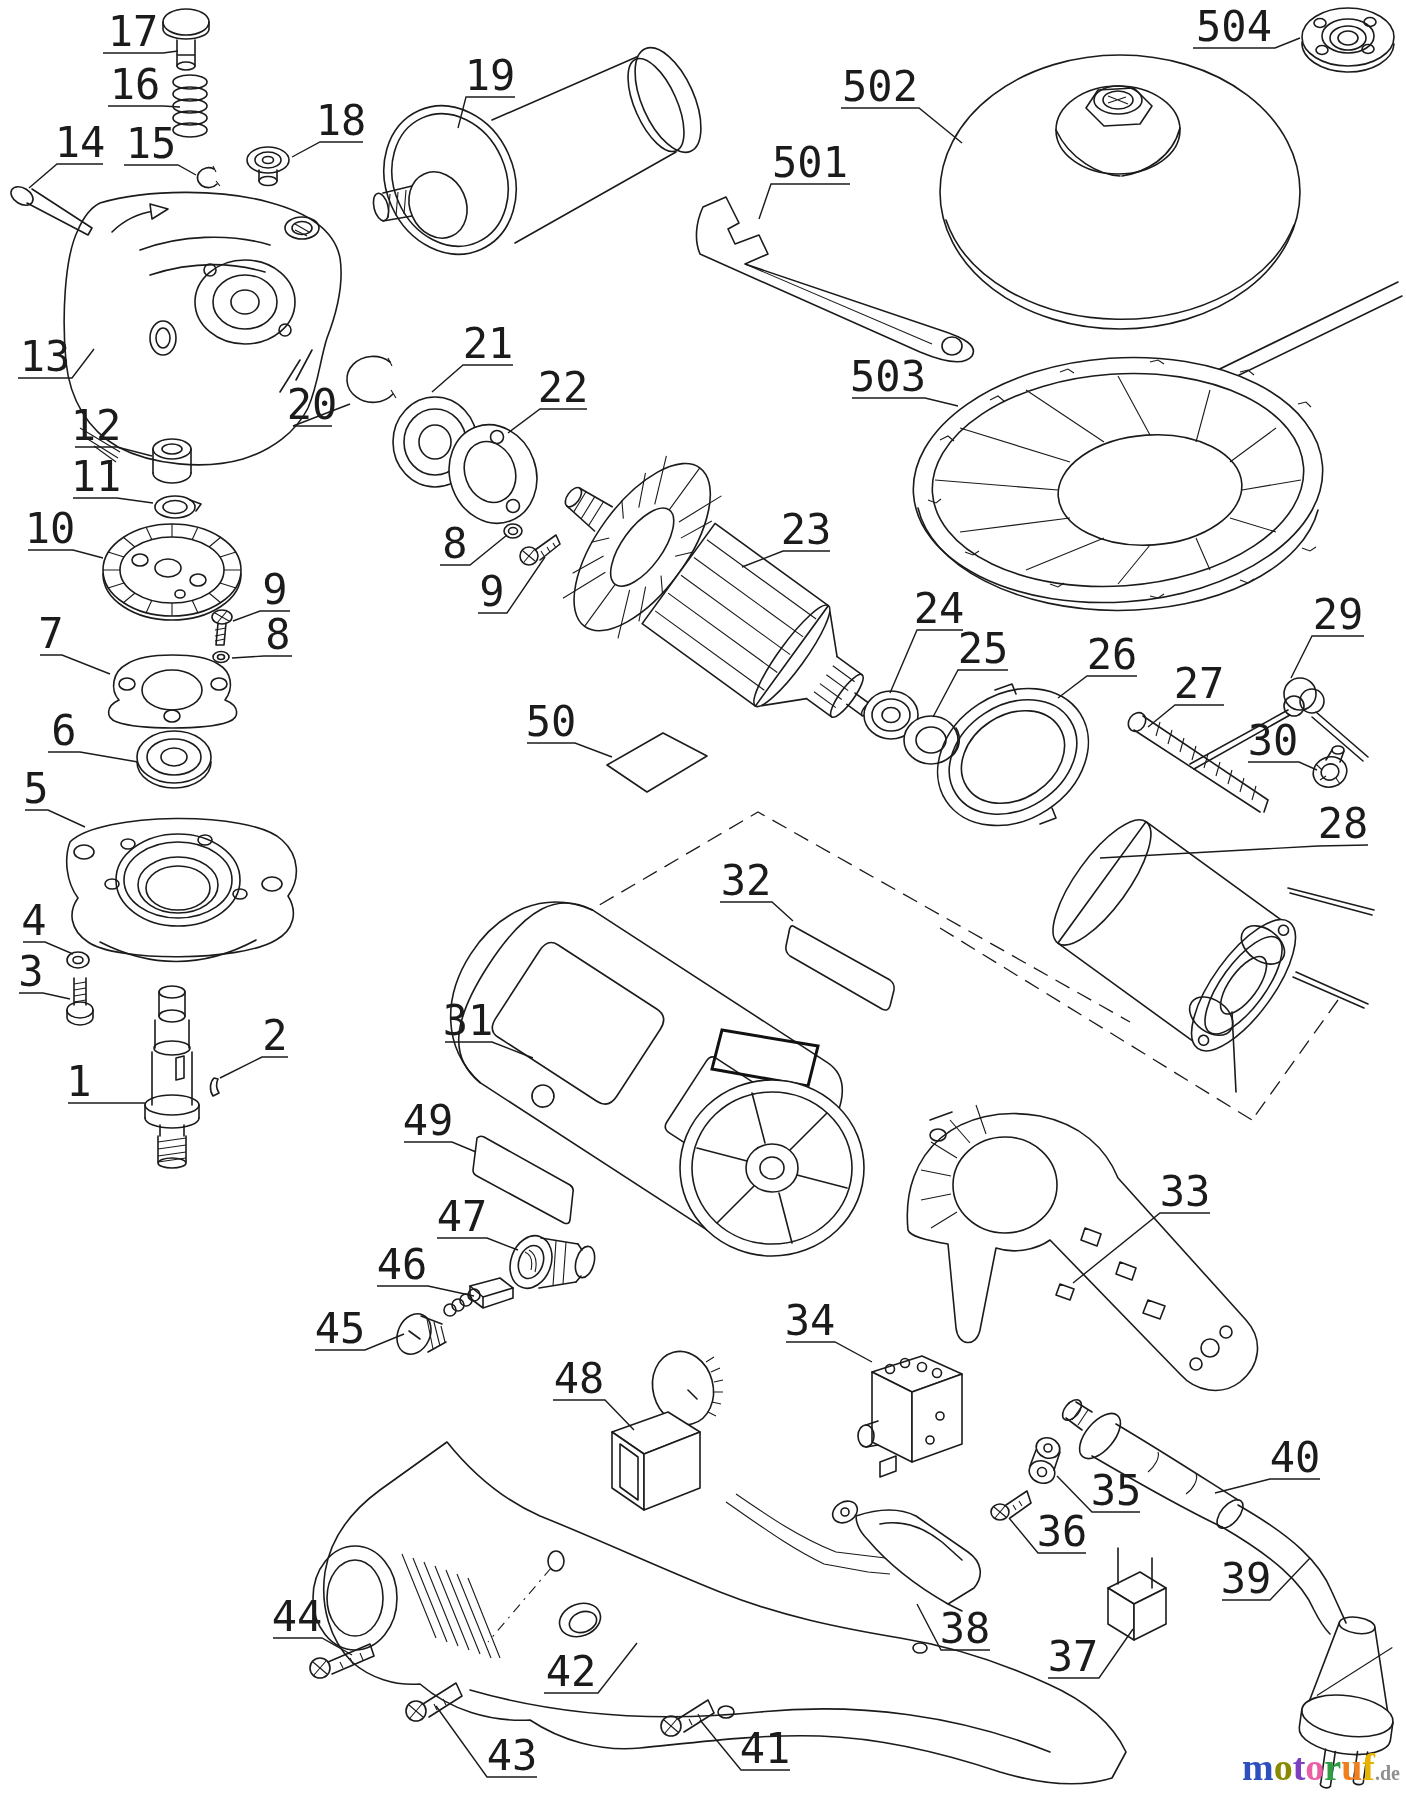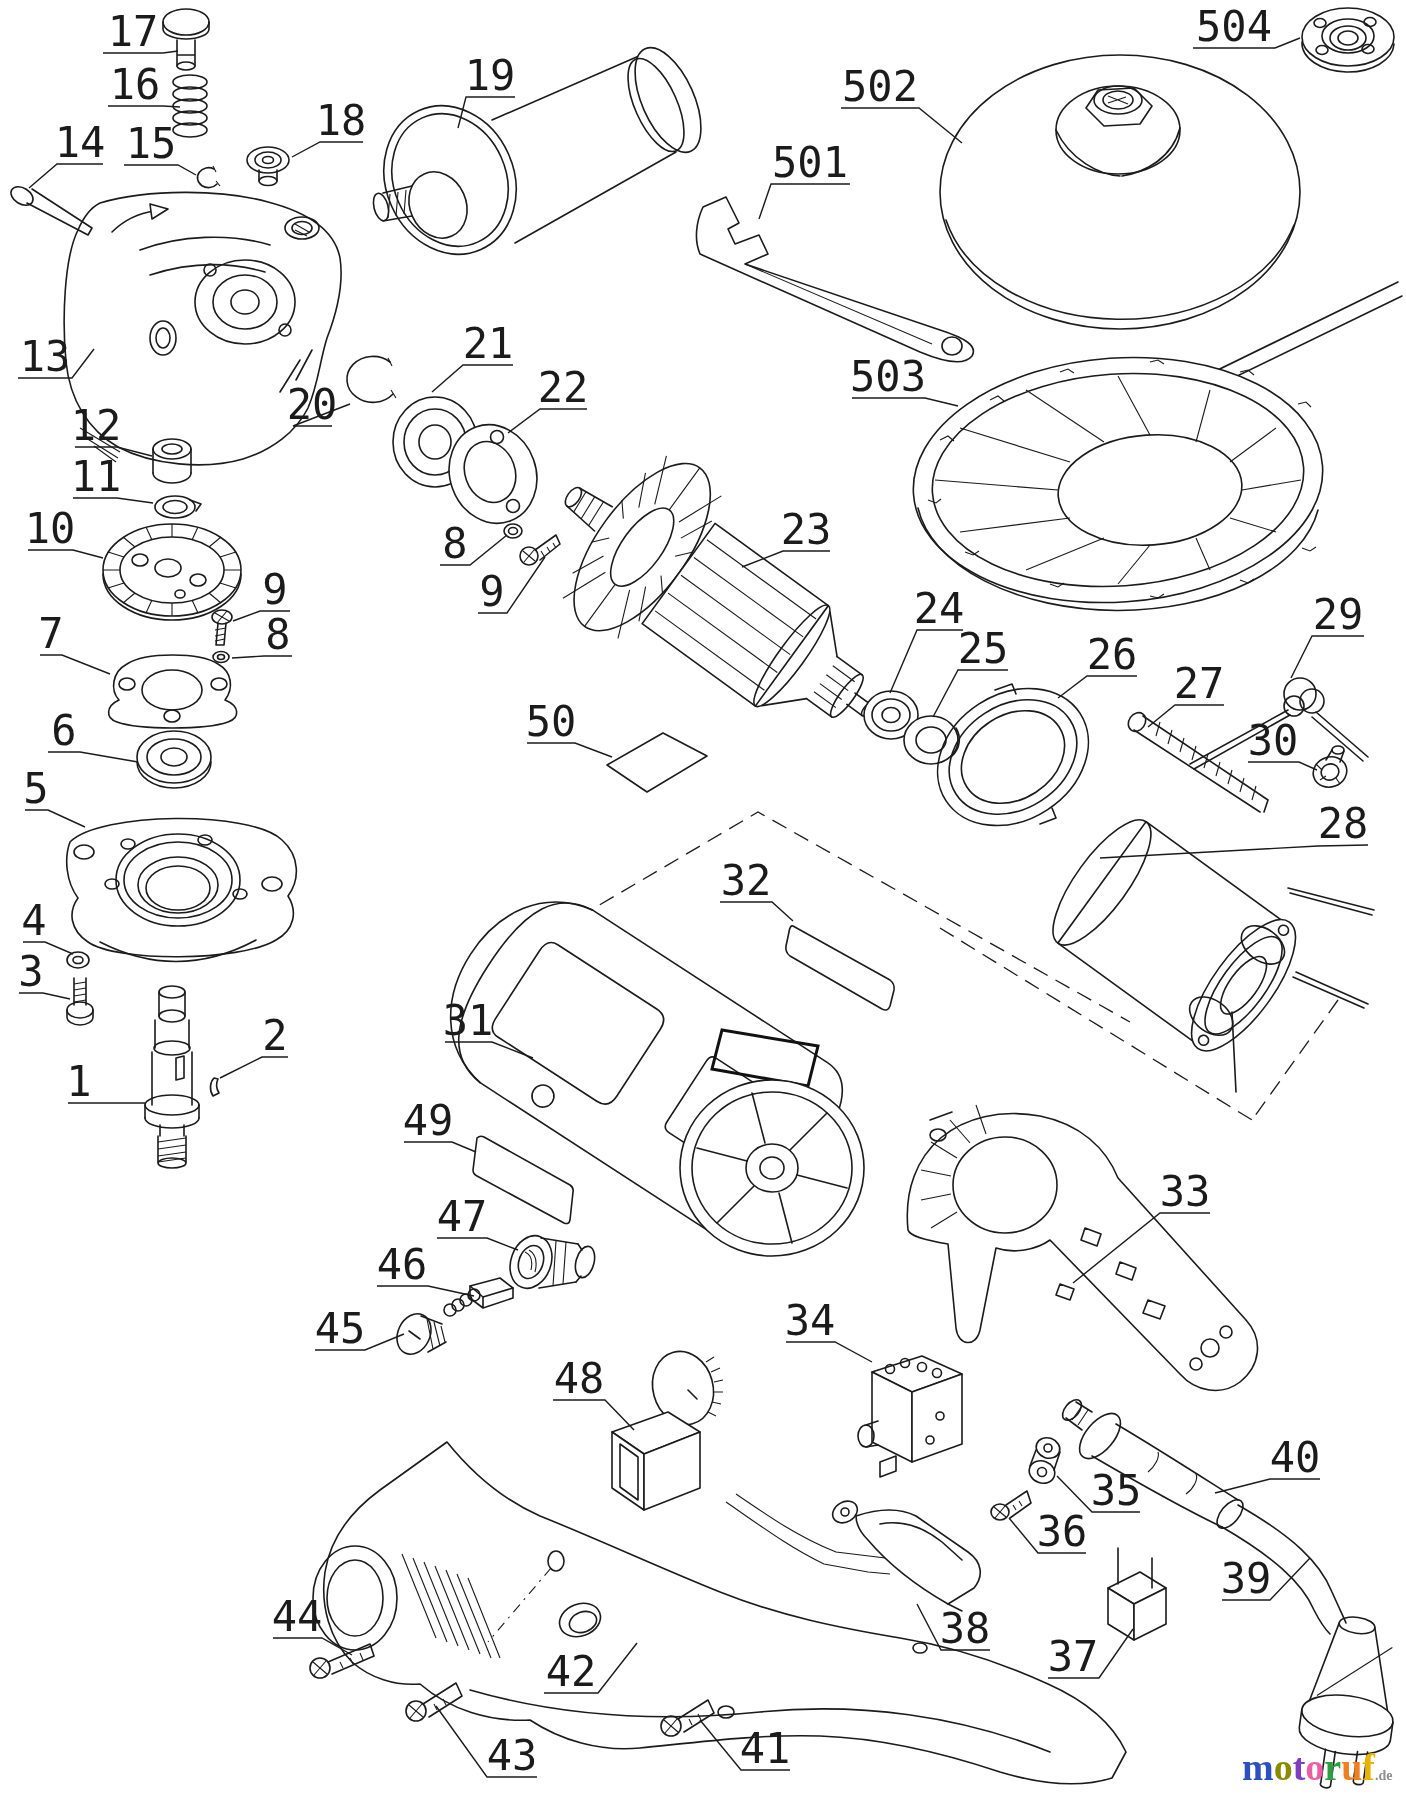--- a/index.html
+++ b/index.html
@@ -8,21 +8,21 @@
   .pt{stroke:#1b1b1b;stroke-width:1.6;fill:none;stroke-linecap:round;stroke-linejoin:round;}
   .ptf{stroke:#1b1b1b;stroke-width:1.6;fill:#fff;stroke-linecap:round;stroke-linejoin:round;}
   .thin{stroke:#1b1b1b;stroke-width:1.1;fill:none;}
   .bold{stroke:#111;stroke-width:3;fill:none;}
   .ld{stroke:#1b1b1b;stroke-width:1.4;fill:none;}
   .dash{stroke:#1b1b1b;stroke-width:1.3;fill:none;stroke-dasharray:16 9;}
   .dashdot{stroke:#1b1b1b;stroke-width:1.1;fill:none;stroke-dasharray:10 6 2 6;}
   .lbl{font-family:"DejaVu Sans Mono","Liberation Mono",monospace;font-size:42px;fill:#1b1b1b;}
   #watermark{position:absolute;left:1242px;top:1748px;font-family:"Liberation Serif",serif;
              font-weight:700;font-size:38px;line-height:1;white-space:nowrap;}
-  #watermark .wm-suffix{font-size:14px;font-weight:700;}
+  #watermark .wm-suffix{font-size:20px;font-weight:700;}
 </style>
 </head>
 <body>
 
 <svg viewBox="0 0 1406 1800" width="1406" height="1800">
 
   <g>
     <path class="dash" d="M 492,968 L 758,812 L 1130,1022"></path>
     <path class="dash" d="M 940,928 L 1252,1120"></path>
     <path class="dash" d="M 1338,1000 L 1252,1120"></path>

